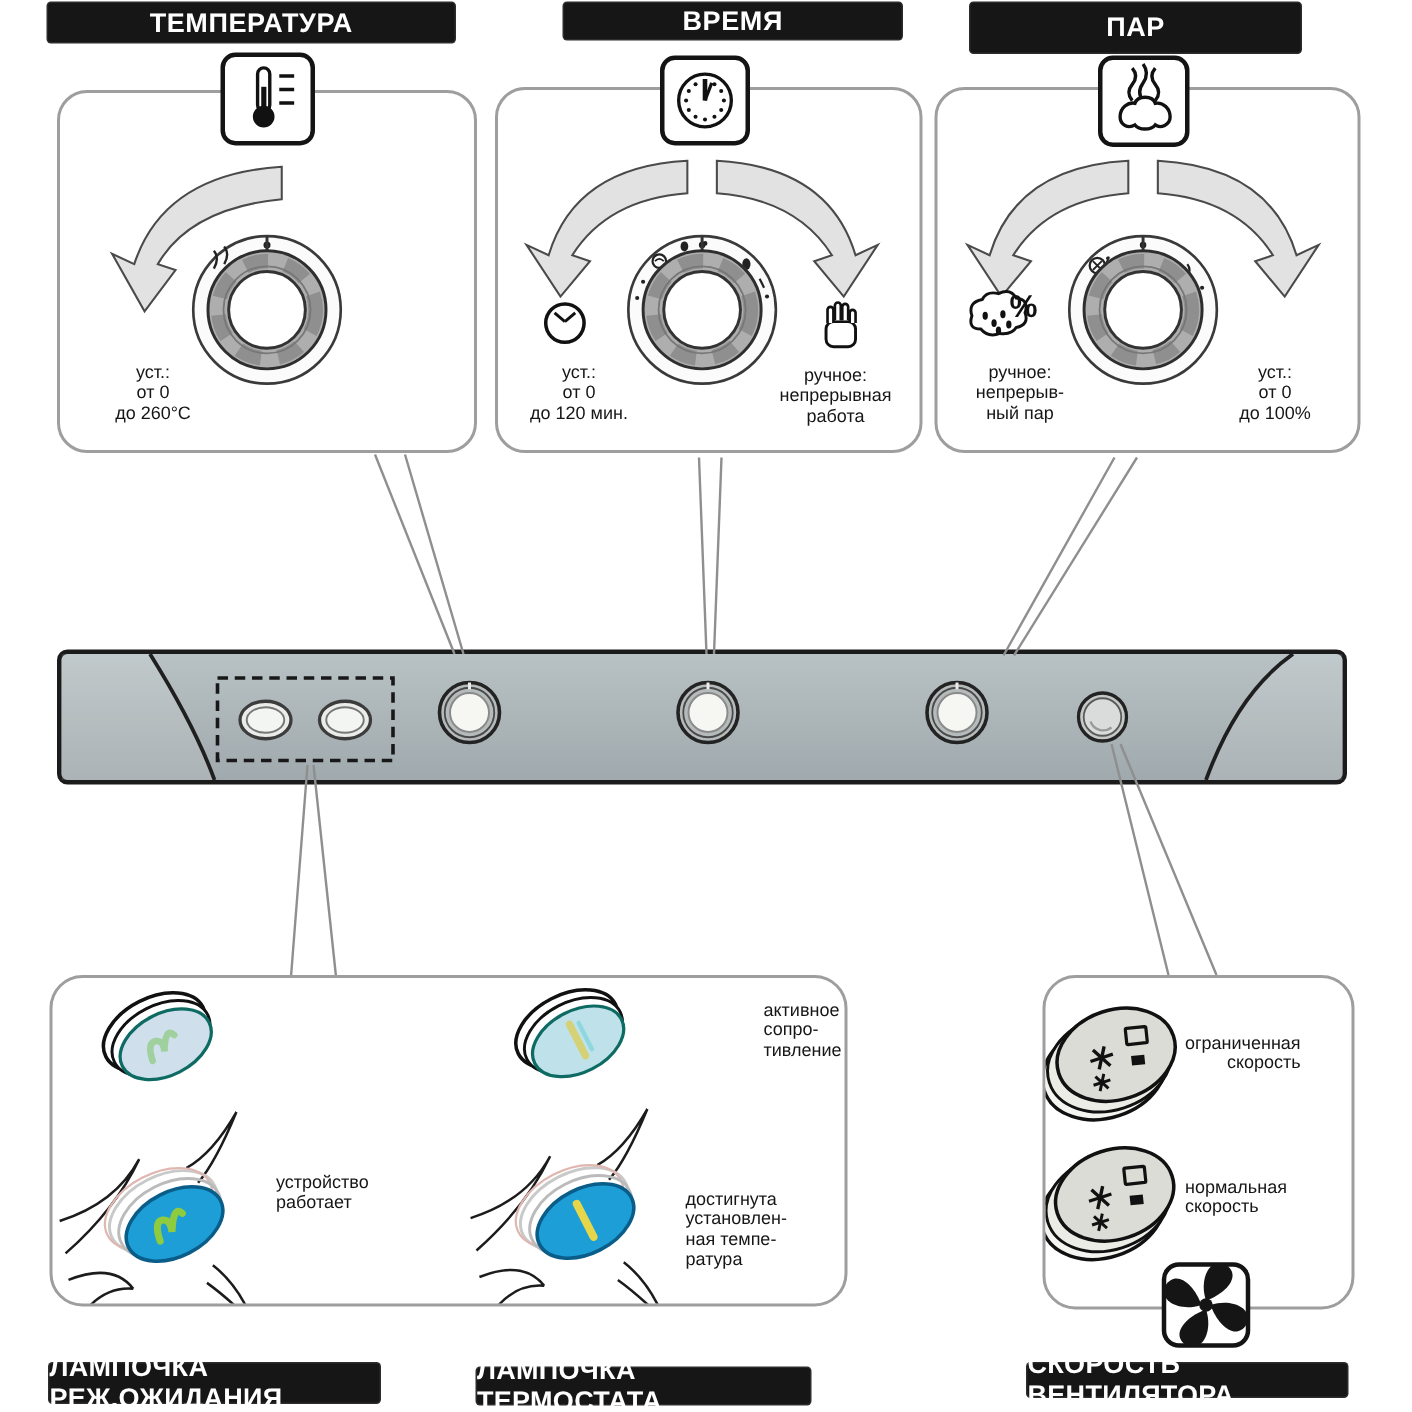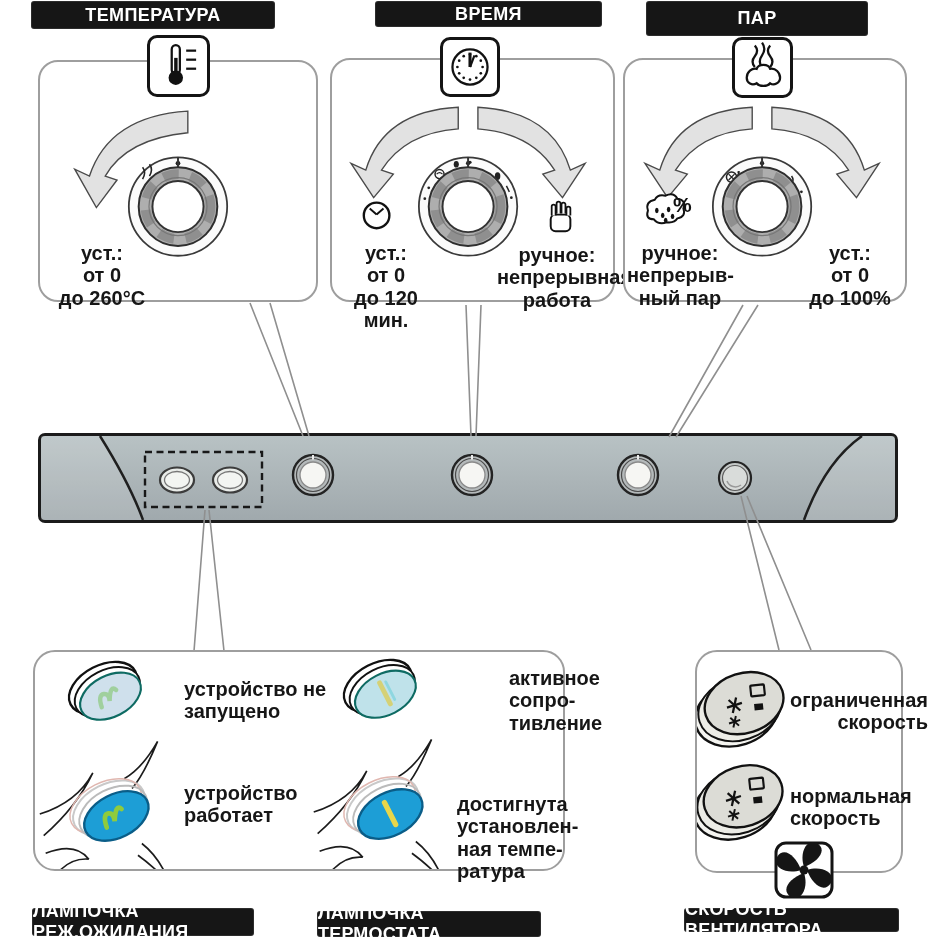--- a/index.html
+++ b/index.html
@@ -5,35 +5,35 @@
   html,body{margin:0;padding:0;background:#fff;}
   .canvas{position:relative;width:941px;height:941px;background:#fff;overflow:hidden;
           font-family:"Liberation Sans","DejaVu Sans",sans-serif;}
   .bar{position:absolute;background:#161616;color:#fff;font-weight:bold;display:flex;
        align-items:center;justify-content:center;font-size:18px;letter-spacing:.4px;border-radius:2px;
        box-shadow:0 0 0 1px #2c2c2c;}
   .bar.small{font-size:18px;letter-spacing:.2px;}
   .panel{position:absolute;background:#fff;border:2px solid #9e9e9e;border-radius:20px;box-sizing:border-box;}
   .iconbox{position:absolute;background:#fff;border:3px solid #141414;border-radius:10px;box-sizing:border-box;}
   .iconbox svg{display:block;width:100%;height:100%;}
-  .note{position:absolute;font-weight:bold;font-size:20px;line-height:1.12;color:#161616;white-space:pre-line;}
+  .note{position:absolute;font-weight:normal;font-size:12px;line-height:1.12;color:#161616;white-space:pre-line;}
   .note.center{text-align:center;}
   .pct{position:absolute;font-weight:bold;font-size:21px;color:#111;}
   .art{position:absolute;left:0;top:0;width:100%;height:100%;}
   .overlay{position:absolute;left:0;top:0;width:941px;height:941px;pointer-events:none;}
   .strip{position:absolute;left:38px;top:433px;width:860px;height:90px;border:3px solid #1b1b1b;
          border-radius:7px;box-sizing:border-box;
          background:linear-gradient(180deg,#b8c2c4 0%,#abb4b7 55%,#a0a9ad 100%);}
 </style>
 </head>
 <body>
 
 <div class="canvas">
 
-  <div class="bar" style="left:32px;top:2px;width:242px;height:26px;">
+  <div class="bar" style="left:32px;top:2px;width:271px;height:26px;">
     <span>ТЕМПЕРАТУРА</span>
   </div>
   <div class="bar" style="left:352px;top:2px;width:225px;height:24px;margin-left:24px;">
     <span>ВРЕМЯ</span>
   </div>
   <div class="bar" style="left:647px;top:2px;width:220px;height:33px;">
     <span>ПАР</span>
   </div>
 
   <div class="panel" style="left:38px;top:60px;width:280px;height:242px;">
@@ -260,22 +260,20 @@
         <path d="M -78 -2 Q -40 -14 -24 -44 M -24 -44 Q -40 -10 -74 20 M 8 -38 Q 26 -48 42 -76 M 42 -76 Q 28 -42 16 -28 M -72 38 Q -42 26 -28 44 M -28 44 Q -50 42 -66 66 M 26 28 Q 44 42 54 68 M 54 68 Q 36 50 22 40" stroke="#1c1c1c" stroke-width="1.7" fill="none"></path>
         <g transform="rotate(-27)">
           <ellipse cx="-3" cy="-11" rx="39" ry="24" fill="none" stroke="#c9c9c9" stroke-width="2"></ellipse>
           <ellipse cx="-5" cy="-14" rx="39" ry="24" fill="none" stroke="#e0b7b0" stroke-width="1.5"></ellipse>
           <ellipse cx="-1" cy="-5" rx="37" ry="23.5" fill="none" stroke="#bbb" stroke-width="2"></ellipse>
           <ellipse rx="35" ry="22" fill="#1d9ed6" stroke="#0a5d88" stroke-width="2.4"></ellipse>
           <line y1="-13" y2="12" stroke="#e8d64a" stroke-width="5.5" stroke-linecap="round"></line>
         </g>
       </g>
     </svg>
-    <div class="note" style="left:149px;top:26px;">устройство не
-запущено</div>
     <div class="note" style="left:149px;top:130px;">устройство
 работает</div>
     <div class="note" style="left:436px;top:15px;margin-left:38px;">активное
 сопро-
 тивление</div>
     <div class="note" style="left:422px;top:141px;">достигнута
 установлен-
 ная темпе-
 ратура</div>
   </div>

